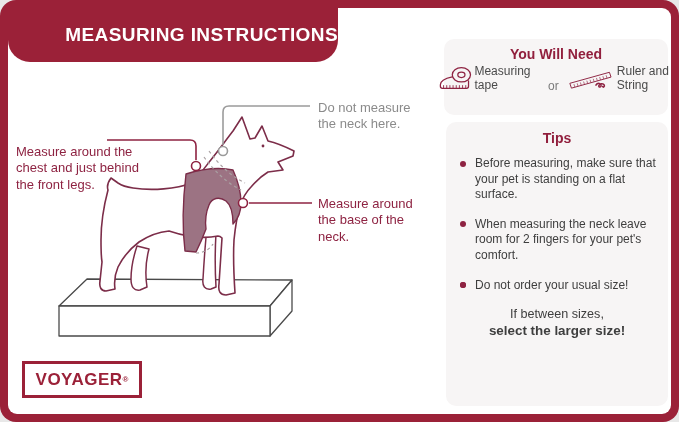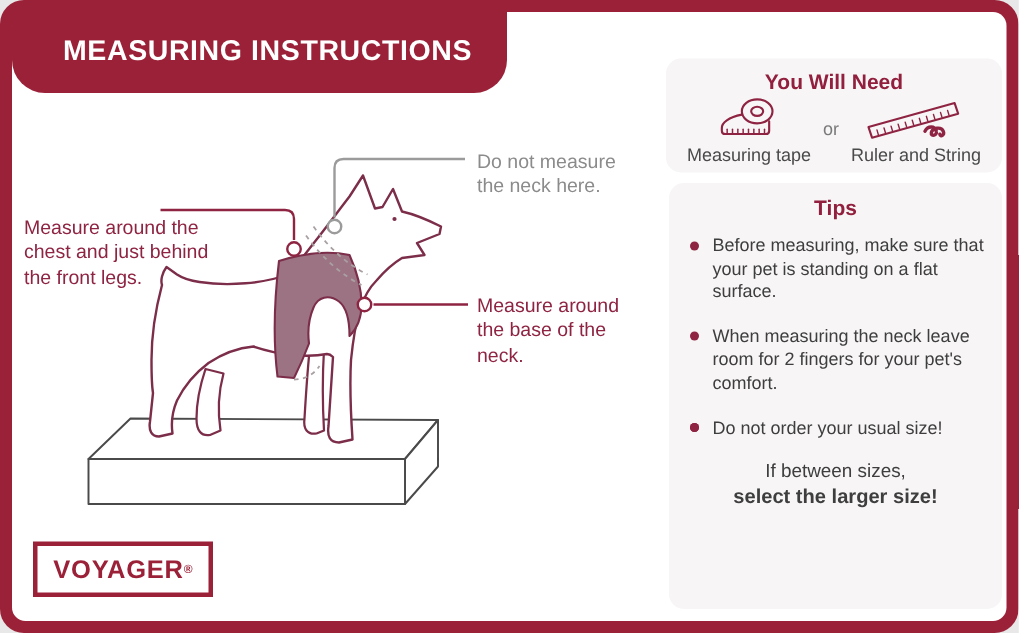--- a/index.html
+++ b/index.html
@@ -13,21 +13,21 @@
     box-sizing:border-box;
   }
   .canvas{
     position:absolute;left:8px;top:8px;right:8px;bottom:8px;
     background:#ffffff;border-radius:9px;
   }
   
   .banner{
     position:absolute;left:0;top:0;width:330px;height:54px;
     background:#9B2138;border-radius:0 0 22px 22px;
-    display:flex;align-items:center;padding-left:34px;box-sizing:border-box;
+    display:flex;align-items:center;padding-left:34px;box-sizing:border-box;justify-content:flex-end;
   }
   .banner span{color:#ffffff;font-weight:bold;font-size:19px;letter-spacing:.4px;}
   
   .diagram-svg{position:absolute;left:-8px;top:-8px;width:679px;height:422px;pointer-events:none;}
   
   .note{position:absolute;font-size:13px;line-height:1.26;}
   .note-red{color:#8E2342;}
   .note-gray{color:#8B8B8B;}
   .note-chest{left:8px;top:136px;width:128px;}
   .note-neck-warning{left:310px;top:92px;width:112px;}
@@ -35,21 +35,21 @@
   
   .card{
     position:absolute;background:#F7F5F5;border-radius:10px;box-sizing:border-box;
   }
   .card-ywn{left:436px;top:31px;width:224px;height:76px;padding-top:7px;}
   .card-tips{left:438px;top:114px;width:222px;height:284px;padding:8px 12px 0 12px;}
   .card-title{
     text-align:center;color:#911F3D;font-weight:bold;font-size:14px;margin:0;
   }
   .ywn-row{display:flex;justify-content:center;align-items:flex-start;gap:8px;margin-top:2px;}
-  .ywn-col{display:flex;flex-direction:column;align-items:center;gap:0px;}
+  .ywn-col{display:flex;flex-direction:row;gap:0px;}
   .ywn-or{font-size:12px;color:#7a7a7a;margin-top:15px;}
   .ywn-label{font-size:12px;color:#4A4A4A;}
   
   .tips-list{list-style:none;margin:10px 0 0 0;padding:0;}
   .tips-list li{
     position:relative;padding-left:17px;margin-bottom:14px;
     font-size:12px;line-height:1.3;color:#3E3E3E;
   }
   .dot{
     position:absolute;left:2px;top:4.5px;width:6px;height:6px;border-radius:50%;

